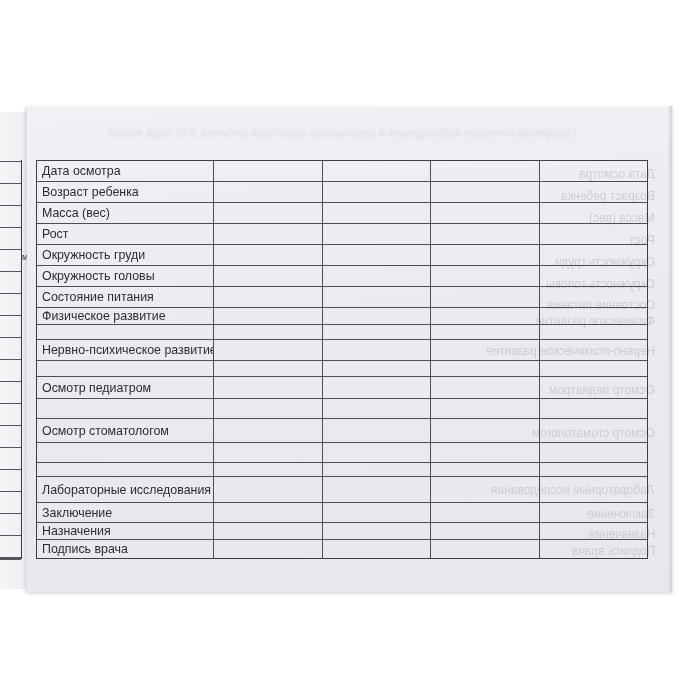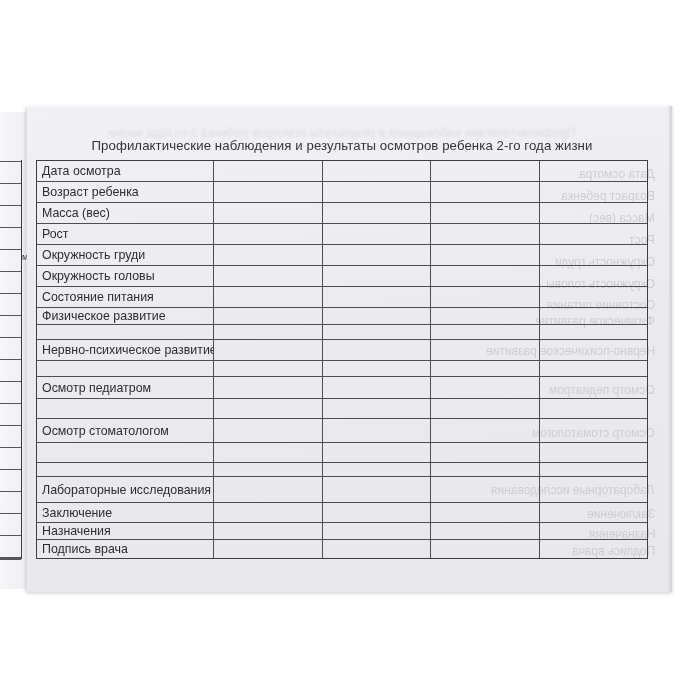--- a/index.html
+++ b/index.html
@@ -88,21 +88,20 @@
         <div class="ghost" style="top: 209px;">Физическое развитие</div>
         <div class="ghost" style="top: 239px;">Нервно-психическое развитие</div>
         <div class="ghost" style="top: 278px;">Осмотр педиатром</div>
         <div class="ghost" style="top: 321px;">Осмотр стоматологом</div>
         <div class="ghost" style="top: 378px;">Лабораторные исследования</div>
         <div class="ghost" style="top: 402px;">Заключение</div>
         <div class="ghost" style="top: 422px;">Назначения</div>
         <div class="ghost" style="top: 439px;">Подпись врача</div>
       </div>
 
-    <div class="title">Профилактические наблюдения и результаты осмотров ребенка 2-го года жизни</div>
 
     <div class="etable">
         <div class="trow" style="height: 21px;">
           <div class="cell label">Дата осмотра</div>
           <div class="cell data"></div>
           <div class="cell data"></div>
           <div class="cell data"></div>
           <div class="cell data"></div>
         </div>
         <div class="trow" style="height: 21px;">

